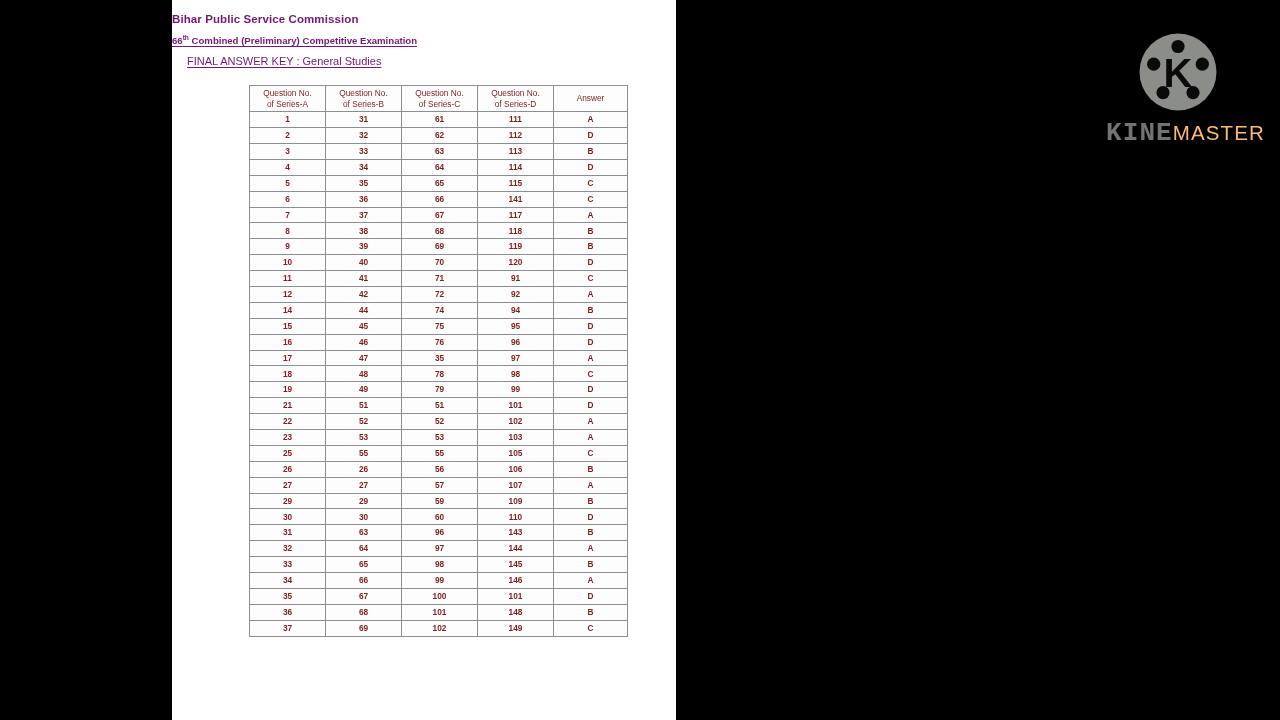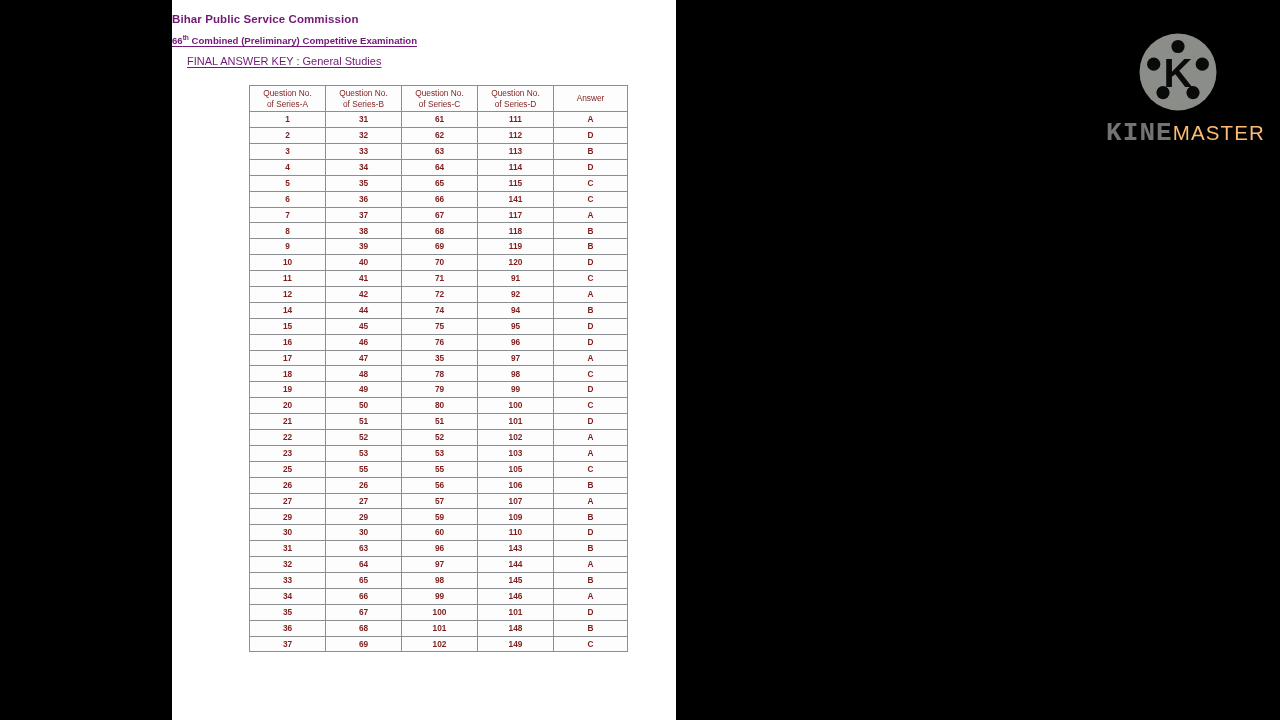--- a/index.html
+++ b/index.html
@@ -330,27 +330,20 @@
               <td>C</td>
             </tr>
             <tr>
               <td>19</td>
               <td>49</td>
               <td>79</td>
               <td>99</td>
               <td>D</td>
             </tr>
             <tr>
-              <td>20</td>
-              <td>50</td>
-              <td>80</td>
-              <td>100</td>
-              <td>C</td>
-            </tr>
-            <tr>
               <td>21</td>
               <td>51</td>
               <td>51</td>
               <td>101</td>
               <td>D</td>
             </tr>
             <tr>
               <td>22</td>
               <td>52</td>
               <td>52</td>

